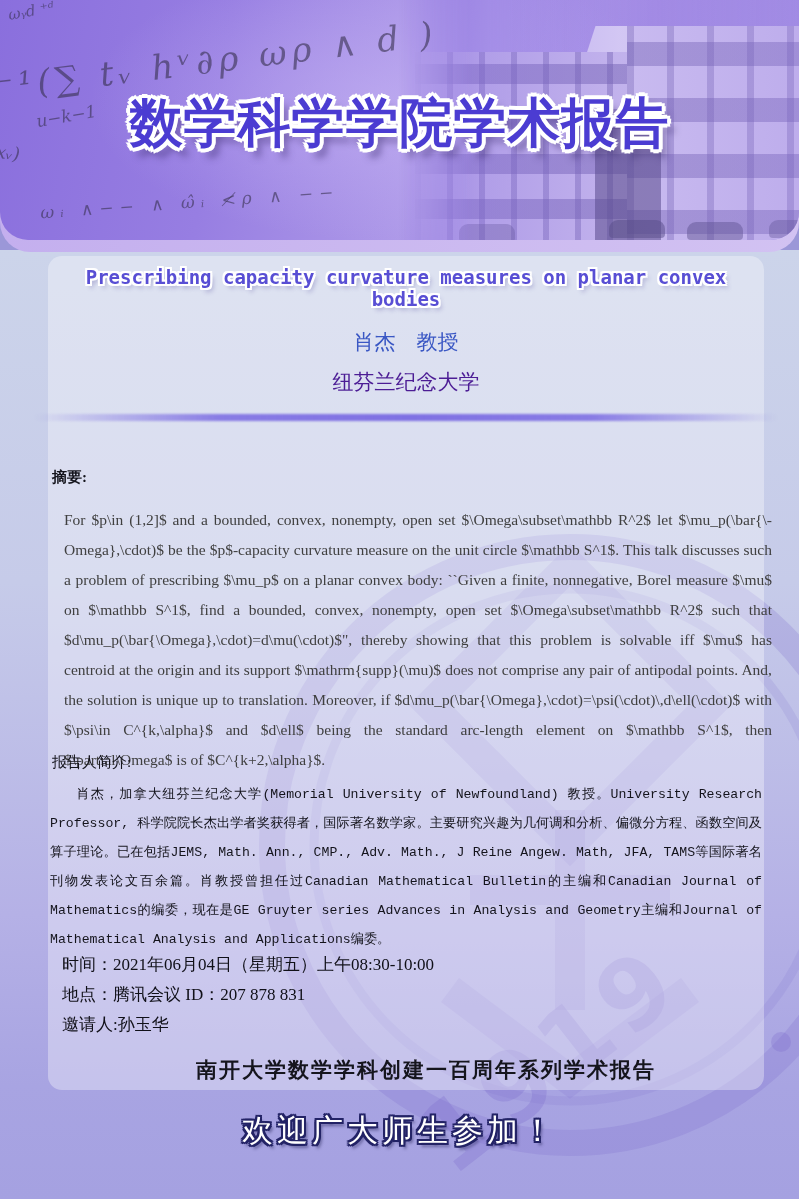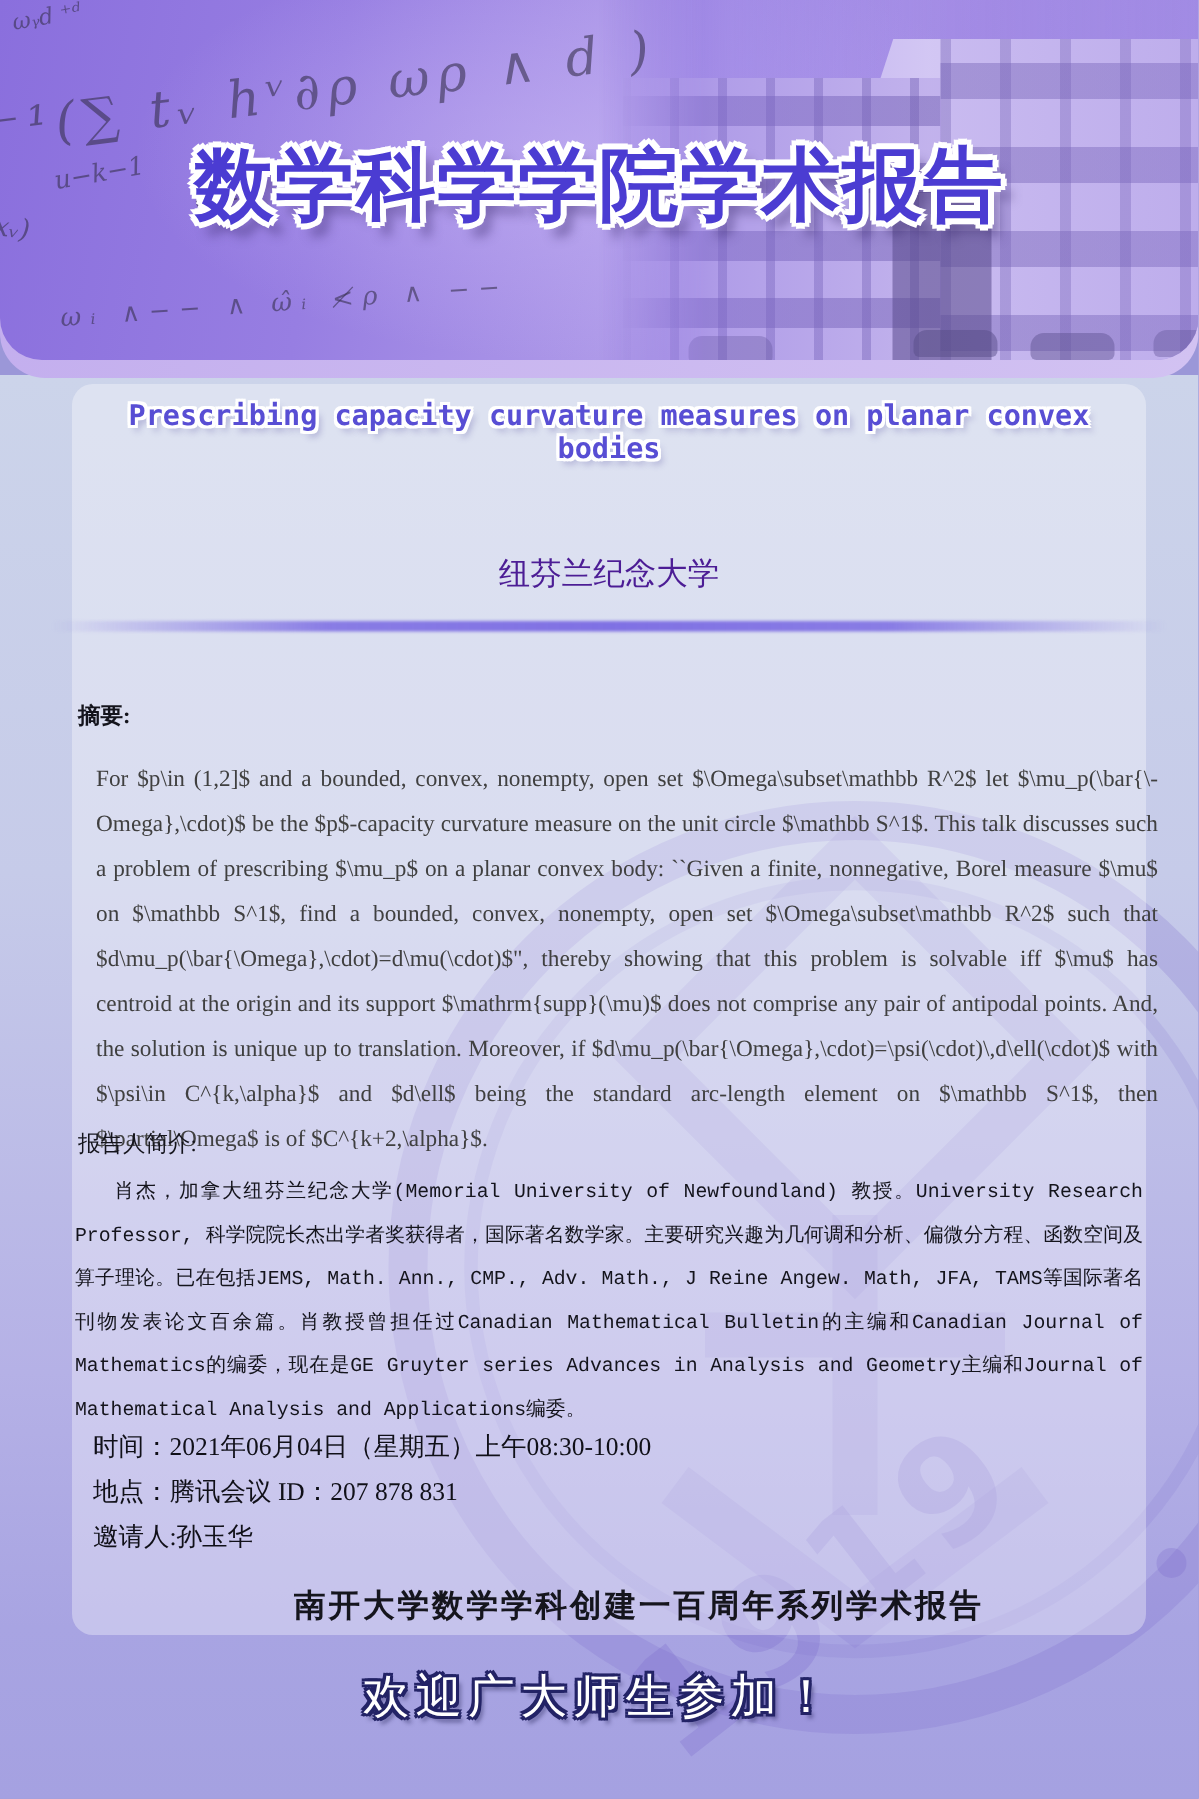--- a/index.html
+++ b/index.html
@@ -118,20 +118,21 @@
     <span class="scr s1">⁻¹(∑ tᵥ hᵛ∂ρ  ωρ  ∧ d )</span>
     <span class="scr s2">u−k−1</span>
     <span class="scr s3">∂μ</span>
     <span class="scr s4">xᵥ)</span>
     <span class="scr s5">ωᵢ ∧−− ∧ ω̂ᵢ  ≮ρ ∧ −−</span>
     <h1 class="banner-title">数学科学学院学术报告</h1>
   </div>
 
   <div class="panel">
     <h2 class="talk-title">Prescribing capacity curvature measures on planar convex bodies</h2>
+    <div class="speaker">肖杰　教授</div>
     <div class="affil">纽芬兰纪念大学</div>
     <div class="divider"></div>
 
     <div class="abstract-label">摘要:</div>
     <p class="abstract-body">For $p\in (1,2]$ and a bounded, convex, nonempty, open set $\Omega\subset\mathbb R^2$ let $\mu_p(\bar{\-Omega},\cdot)$ be the $p$-capacity curvature measure on the unit circle $\mathbb S^1$. This talk discusses such a problem of prescribing $\mu_p$ on a planar convex body: ``Given a finite, nonnegative, Borel measure $\mu$ on $\mathbb S^1$, find a bounded, convex, nonempty, open set $\Omega\subset\mathbb R^2$ such that $d\mu_p(\bar{\Omega},\cdot)=d\mu(\cdot)$", thereby showing that this problem is solvable iff  $\mu$ has centroid at the origin and its support $\mathrm{supp}(\mu)$ does not comprise any pair of antipodal points. And, the solution is unique up to translation. Moreover, if $d\mu_p(\bar{\Omega},\cdot)=\psi(\cdot)\,d\ell(\cdot)$ with $\psi\in C^{k,\alpha}$ and $d\ell$ being the standard arc-length element on $\mathbb S^1$, then $\partial\Omega$ is of $C^{k+2,\alpha}$.</p>
 
     <div class="bio-label">报告人简介:</div>
     <p class="bio-body">肖杰，加拿大纽芬兰纪念大学(Memorial University of Newfoundland) 教授。University Research Professor, 科学院院长杰出学者奖获得者，国际著名数学家。主要研究兴趣为几何调和分析、偏微分方程、函数空间及算子理论。已在包括JEMS, Math. Ann., CMP., Adv. Math., J Reine Angew. Math, JFA, TAMS等国际著名刊物发表论文百余篇。肖教授曾担任过Canadian Mathematical Bulletin的主编和Canadian Journal of Mathematics的编委，现在是GE Gruyter series Advances in Analysis and Geometry主编和Journal of Mathematical Analysis and Applications编委。</p>
 
     <div class="info">

